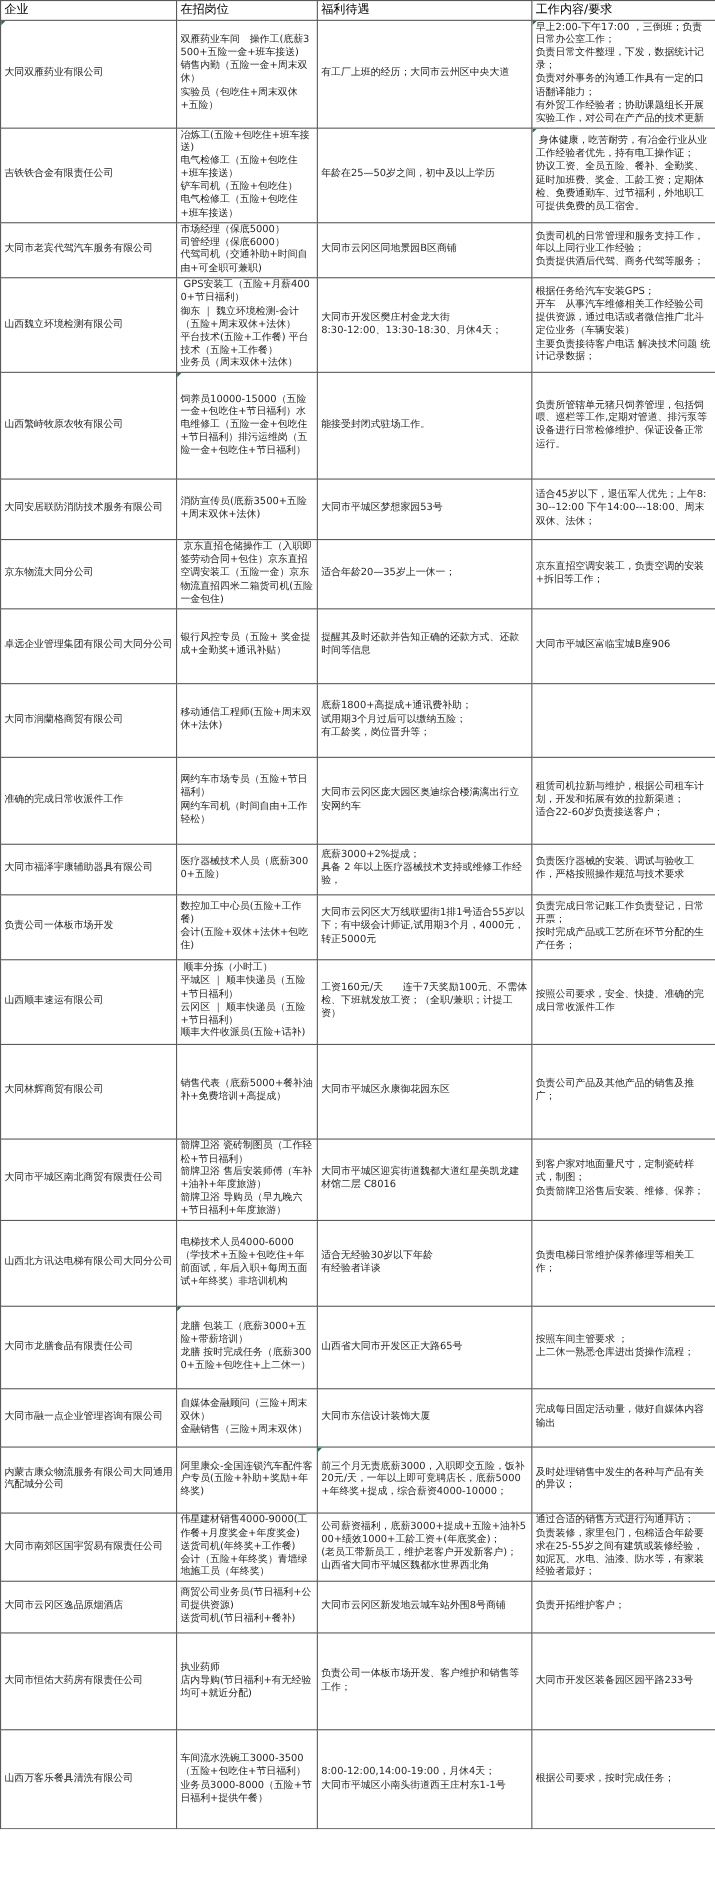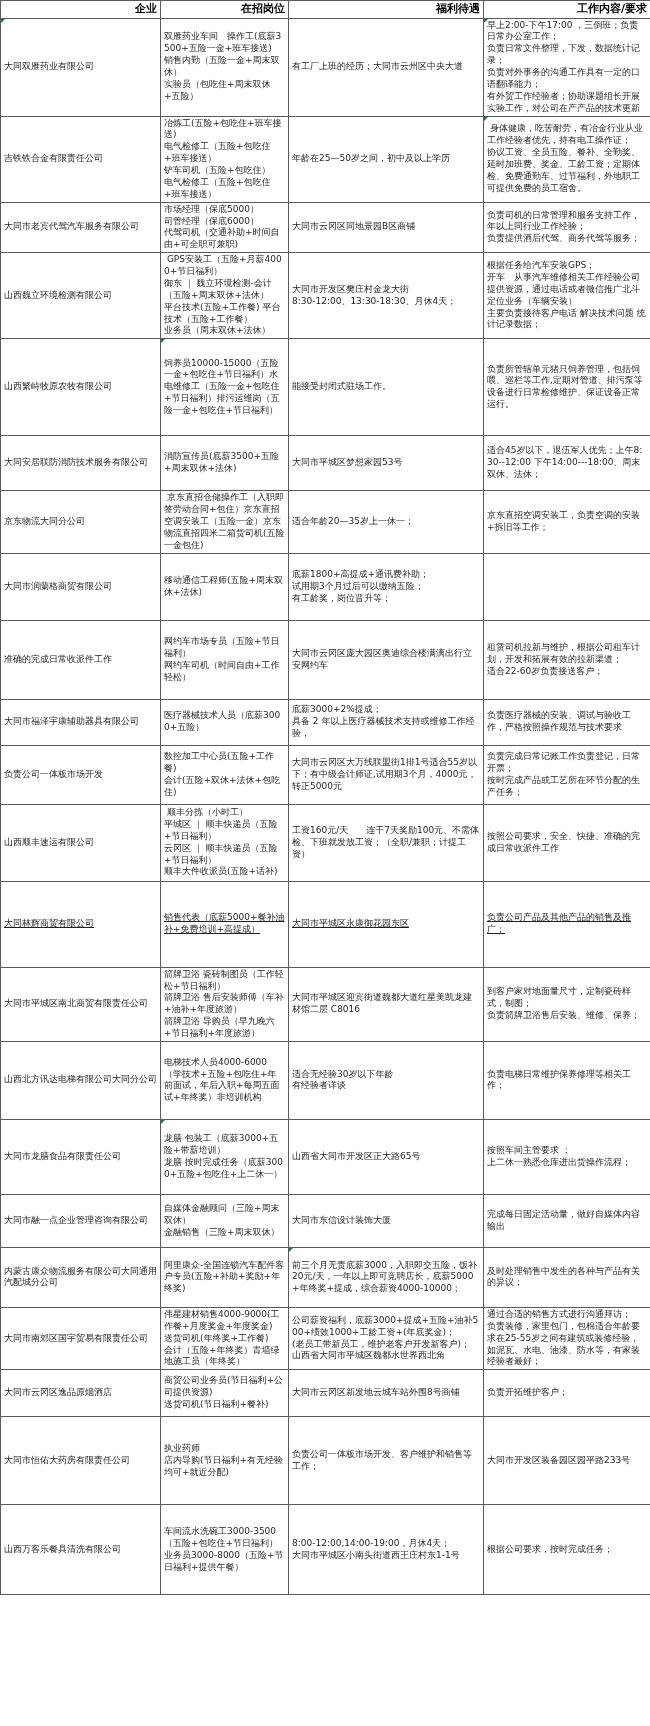--- a/index.html
+++ b/index.html
@@ -22,22 +22,22 @@
     vertical-align: middle;
     text-align: left;
     white-space: pre-wrap;
     word-break: break-all;
     overflow: hidden;
     position: relative;
     color: #1f1f1f;
   }
   th {
     font-size: 11px;
-    font-weight: bold;
-    text-align: right;
+    font-weight: normal;
+    text-align: left;
     height: 14px;
     white-space: normal;
     color: #000000;
   }
   td.marked::before {
     content: "";
     position: absolute;
     top: 0;
     left: 0;
     width: 0;
@@ -118,20 +118,26 @@
         <td data-name="positions-cell">消防宣传员(底薪3500+五险+周末双休+法休)</td>
         <td data-name="benefits-cell">大同市平城区梦想家园53号</td>
         <td data-name="requirements-cell">适合45岁以下，退伍军人优先；上午8:30--12:00 下午14:00---18:00、周末双休、法休；</td>
       </tr>
       <tr data-name="table-row" style="height: 61px;">
         <td data-name="company-cell">京东物流大同分公司</td>
         <td data-name="positions-cell"> 京东直招仓储操作工（入职即签劳动合同+包住）京东直招空调安装工（五险一金）京东物流直招四米二箱货司机(五险一金包住)</td>
         <td data-name="benefits-cell">适合年龄20—35岁上一休一；</td>
         <td data-name="requirements-cell">京东直招空调安装工，负责空调的安装+拆旧等工作；</td>
       </tr>
+      <tr data-name="table-row" style="height: 68px;">
+        <td data-name="company-cell">卓远企业管理集团有限公司大同分公司</td>
+        <td data-name="positions-cell">银行风控专员（五险+ 奖金提成+全勤奖+通讯补贴）</td>
+        <td data-name="benefits-cell">提醒其及时还款并告知正确的还款方式、还款时间等信息</td>
+        <td data-name="requirements-cell">大同市平城区富临宝城B座906</td>
+      </tr>
       <tr data-name="table-row" style="height: 67px;">
         <td data-name="company-cell">大同市润蘭格商贸有限公司</td>
         <td data-name="positions-cell">移动通信工程师(五险+周末双休+法休)</td>
         <td data-name="benefits-cell">底薪1800+高提成+通讯费补助；
 试用期3个月过后可以缴纳五险；
 有工龄奖，岗位晋升等；</td>
         <td data-name="requirements-cell"></td>
       </tr>
       <tr data-name="table-row" style="height: 79px;">
         <td data-name="company-cell">准确的完成日常收派件工作</td>
@@ -158,21 +164,21 @@
       </tr>
       <tr data-name="table-row" style="height: 77px;">
         <td data-name="company-cell">山西顺丰速运有限公司</td>
         <td data-name="positions-cell"> 顺丰分拣（小时工）
 平城区 ｜ 顺丰快递员（五险+节日福利）
 云冈区 ｜ 顺丰快递员（五险+节日福利）
 顺丰大件收派员(五险+话补)</td>
         <td data-name="benefits-cell">工资160元/天　　连干7天奖励100元、不需体检、下班就发放工资；（全职/兼职；计提工资）</td>
         <td data-name="requirements-cell">按照公司要求，安全、快捷、准确的完成日常收派件工作</td>
       </tr>
-      <tr data-name="table-row" style="height: 86px; text-decoration: underline;">
+      <tr data-name="table-row" style="height: 86px;">
         <td data-name="company-cell">大同林辉商贸有限公司</td>
         <td data-name="positions-cell">销售代表（底薪5000+餐补油补+免费培训+高提成）</td>
         <td data-name="benefits-cell">大同市平城区永康御花园东区</td>
         <td data-name="requirements-cell">负责公司产品及其他产品的销售及推广；</td>
       </tr>
       <tr data-name="table-row" style="height: 70px;">
         <td data-name="company-cell">大同市平城区南北商贸有限责任公司</td>
         <td data-name="positions-cell">箭牌卫浴 瓷砖制图员（工作轻松+节日福利）
 箭牌卫浴 售后安装师傅（车补+油补+年度旅游）
 箭牌卫浴 导购员（早九晚六+节日福利+年度旅游）</td>

